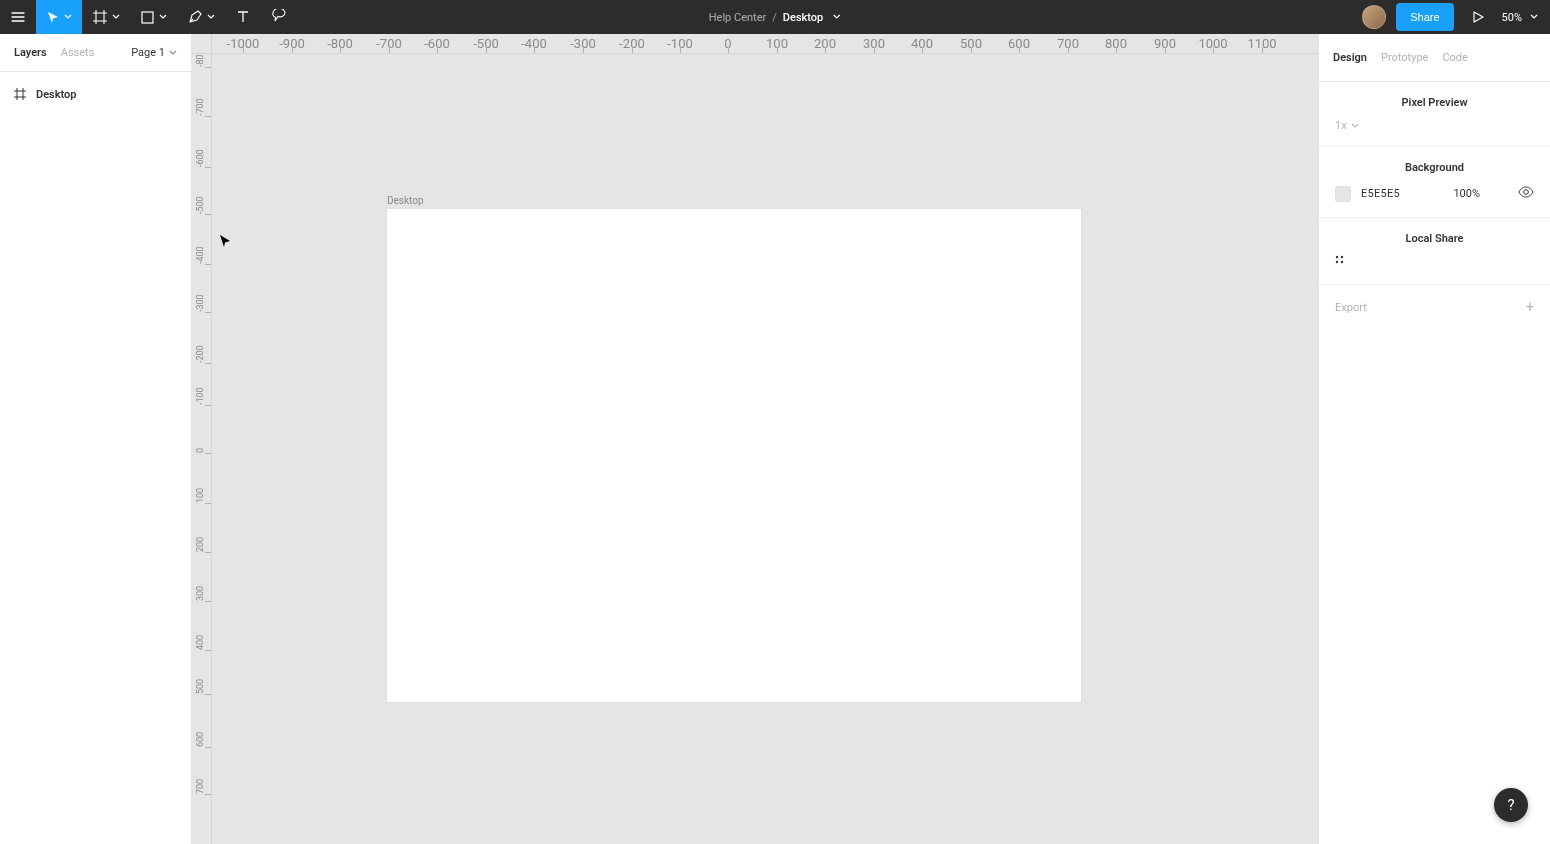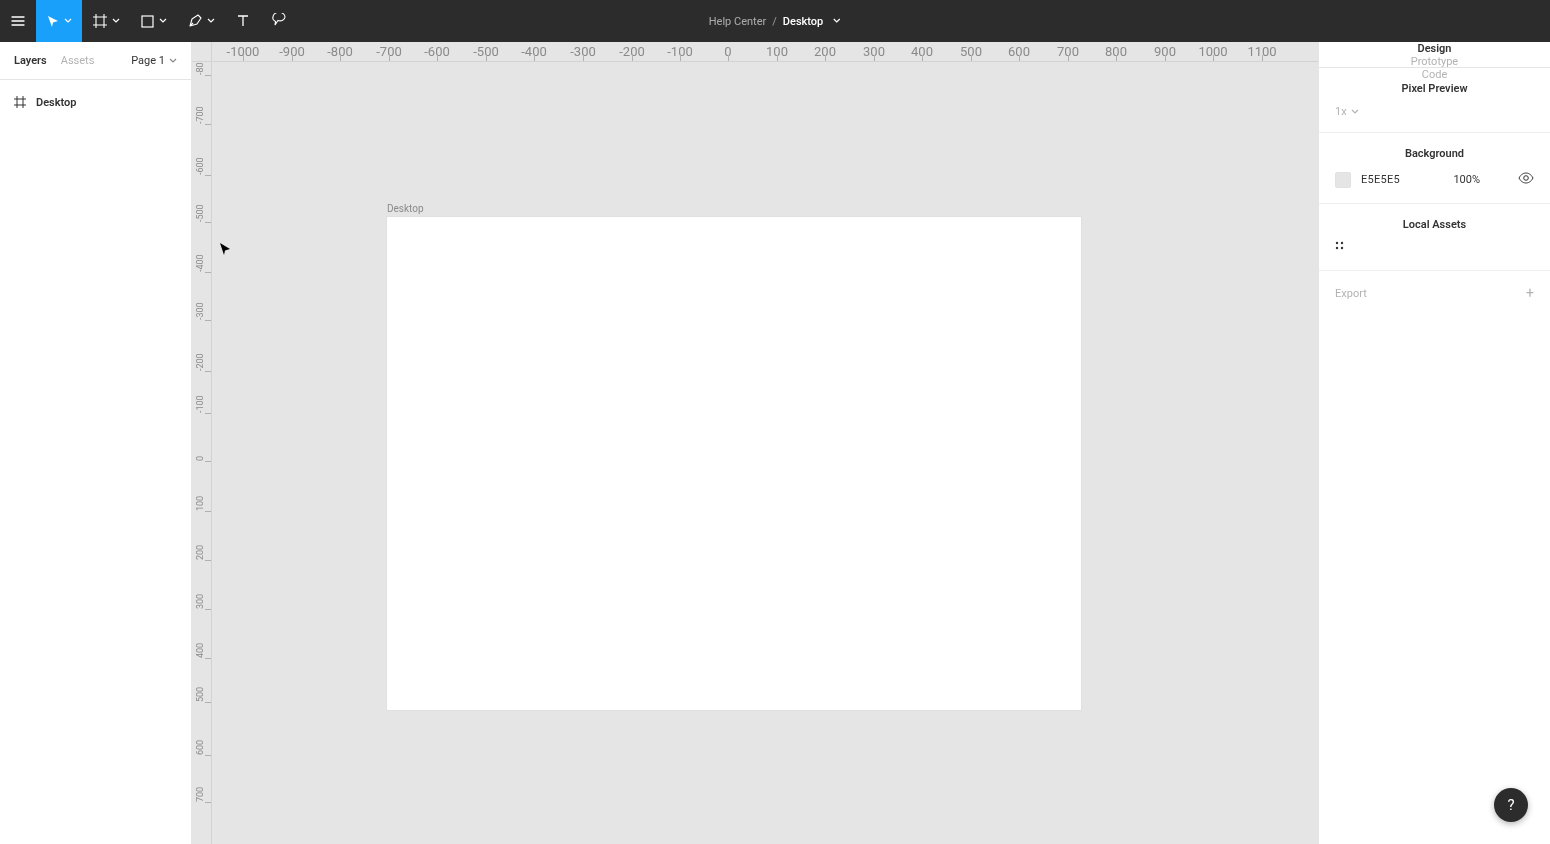--- a/index.html
+++ b/index.html
@@ -1,20 +1,20 @@
 <!DOCTYPE html>
 <html><head>
 <meta charset="utf-8">
 <style>
   * { box-sizing: border-box; margin: 0; padding: 0; }
   html, body { height: 100%; font-family: -apple-system, BlinkMacSystemFont, "Segoe UI", Roboto, Helvetica, Arial, sans-serif; font-size: 11px; color: #333; overflow: hidden; }
   body { display: flex; flex-direction: column; }
 
   
-  .topbar { height: 42px; background: #2c2c2c; display: flex; align-items: center; color: #fff; flex: 0 0 auto; position: relative; }
+  .topbar { height: 34px; background: #2c2c2c; display: flex; align-items: center; color: #fff; flex: 0 0 auto; position: relative; }
   .topbar-left { display: flex; align-items: center; height: 100%; }
   .tb-item { height: 100%; display: flex; align-items: center; justify-content: center; padding: 0 10px; cursor: pointer; }
   .tb-item.active { background: #18a0fb; }
   .tb-item svg { display: block; }
   .tb-chevron { width: 8px; height: 8px; margin-left: 4px; }
   .topbar-center { position: absolute; left: 50%; transform: translateX(-50%); display: flex; align-items: center; gap: 6px; color: #fff; }
   .breadcrumb-project { color: rgba(255,255,255,0.6); }
   .breadcrumb-sep { color: rgba(255,255,255,0.5); }
   .breadcrumb-file { color: #fff; font-weight: 500; }
   .topbar-right { margin-left: auto; display: flex; align-items: center; height: 100%; gap: 10px; padding-right: 12px; }
@@ -47,21 +47,21 @@
   .ruler-v .tick { position:absolute; left:0; width:100%; }
   .ruler-v .tick .line { position:absolute; right:0; top:0; height:1px; width:6px; background:#b0b0b0; }
   .ruler-v .tick .lbl { position:absolute; left:8px; top:0; transform: translateY(-50%) rotate(-90deg); transform-origin:left center; font-size:9px; color:#8a8a8a; }
   .canvas-inner { position:absolute; left:20px; top:20px; right:0; bottom:0; }
   .frame-label { position:absolute; font-size:10px; color:#8a8a8a; }
   .frame { position:absolute; background:#fff; box-shadow: 0 0 0 1px rgba(0,0,0,0.02); }
   .cursor-mark { position:absolute; }
 
   
   .right-panel { width: 232px; border-left:1px solid #e5e5e5; background:#fff; display:flex; flex-direction:column; font-size:11px; }
-  .rp-tabs { height:26px; display:flex; align-items:center; padding:0 14px; border-bottom:1px solid #e5e5e5;flex-direction:column; }
+  .rp-tabs { height:48px; display:flex; align-items:center; padding:0 14px; gap:14px; border-bottom:1px solid #e5e5e5; }
   .rp-tab { color:#b3b3b3; cursor:pointer; }
   .rp-tab.active { color:#333; font-weight:600; }
   .rp-section { padding: 14px 16px; border-bottom:1px solid #eee; }
   .rp-title { font-weight:600; color:#333; margin-bottom:10px;text-align:center; }
   .rp-row { display:flex; align-items:center; gap:10px; }
   .scale-pill { color:#b3b3b3; display:flex; align-items:center; gap:4px; cursor:pointer; }
   .swatch { width:16px; height:16px; border:1px solid #e1e1e1; background:#e5e5e5; border-radius:2px; }
   .hex { color:#333; letter-spacing:0.3px; }
   .opacity { margin-left:auto; margin-right:28px; color:#333; }
   .hint-row { display:flex; gap:10px; }
@@ -137,20 +137,35 @@
 
   <div class="topbar-center">
     <span class="breadcrumb-project">Help Center</span>
     <span class="breadcrumb-sep">/</span>
     <span class="breadcrumb-file">Desktop</span>
     <svg class="tb-chevron" viewBox="0 0 8 8">
         <path d="M1 2 L4 5 L7 2" stroke="#fff" stroke-width="1.2" fill="none"></path>
       </svg>
   </div>
 
+  <div class="topbar-right">
+    <div class="avatar"></div>
+    <button class="share-btn">Share</button>
+    <div class="play-btn">
+      <svg width="14" height="14" viewBox="0 0 14 14">
+          <path d="M3 2 L12 7 L3 12 Z" stroke="#fff" stroke-width="1.2" fill="none" stroke-linejoin="round"></path>
+        </svg>
+    </div>
+    <div class="zoom">
+      <span>50%</span>
+      <svg class="tb-chevron" viewBox="0 0 8 8">
+          <path d="M1 2 L4 5 L7 2" stroke="#fff" stroke-width="1.2" fill="none"></path>
+        </svg>
+    </div>
+  </div>
 </div>
 
 <div class="main">
 
   <div class="left-panel">
     <div class="lp-tabs">
       <div class="lp-tab active">Layers</div>
       <div class="lp-tab">Assets</div>
       <div class="lp-page">
         <span>Page 1</span>
@@ -366,21 +381,21 @@
         <span class="eye">
           <svg width="16" height="16" viewBox="0 0 16 16">
               <path d="M1 8 C3 4 6 3 8 3 C10 3 13 4 15 8 C13 12 10 13 8 13 C6 13 3 12 1 8 Z" stroke="#333" stroke-width="1" fill="none"></path>
               <circle cx="8" cy="8" r="2.3" stroke="#333" stroke-width="1" fill="none"></circle>
             </svg>
         </span>
       </div>
     </div>
 
     <div class="rp-section">
-      <div class="rp-title">Local Assets</div>
+      <div class="rp-title">Local Share</div>
       <div class="hint-row">
         <span>
           <svg width="12" height="12" viewBox="0 0 12 12">
               <circle cx="2" cy="2" r="1.2" fill="#333"></circle>
               <circle cx="7" cy="2" r="1.2" fill="#333"></circle>
               <circle cx="2" cy="7" r="1.2" fill="#333"></circle>
               <circle cx="7" cy="7" r="1.2" fill="#333"></circle>
             </svg>
         </span>
       </div>

